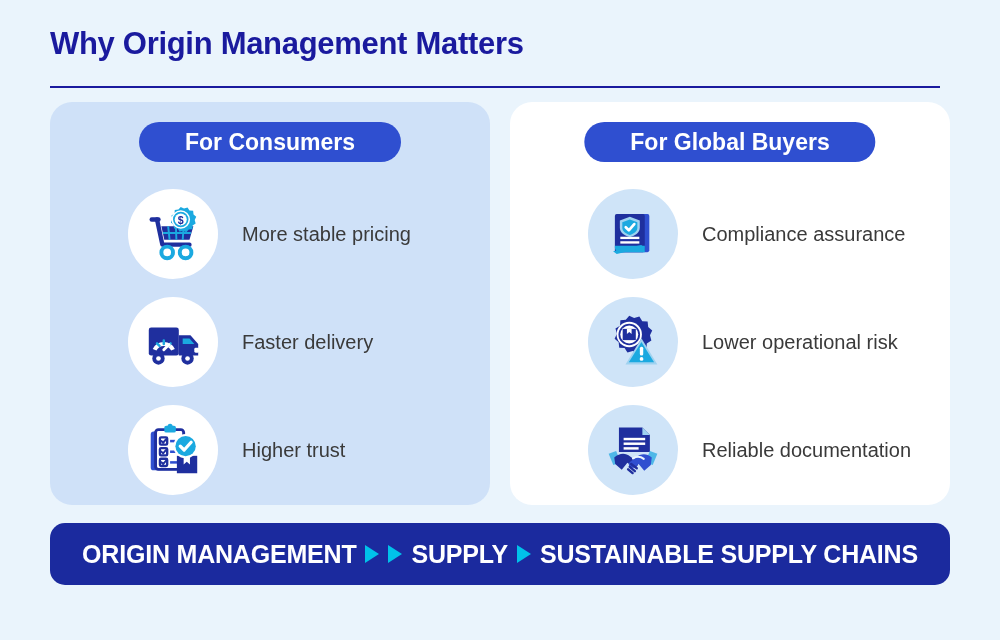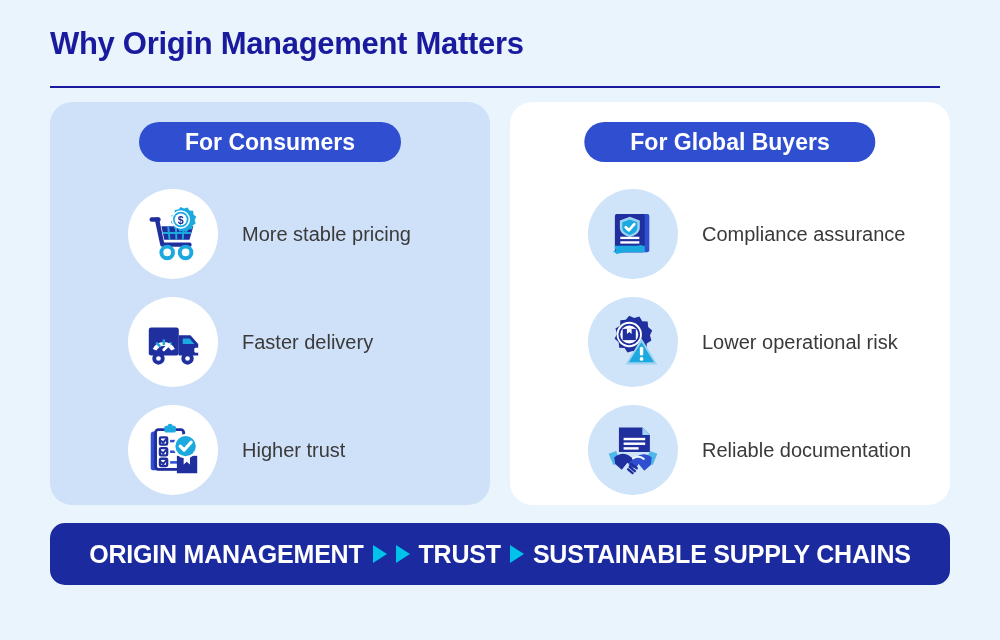--- a/index.html
+++ b/index.html
@@ -316,19 +316,19 @@
       </div>
 
     </div>
   </div>
 
   <div class="banner">
     <div class="banner-inner">
       <span class="banner-word">ORIGIN MANAGEMENT</span>
       <span class="banner-arrow"></span>
       <span class="banner-arrow"></span>
-      <span class="banner-word">TRUST</span>
+      <span class="banner-word">SUPPLY</span>
       <span class="banner-arrow"></span>
       <span class="banner-word">SUSTAINABLE SUPPLY CHAINS</span>
     </div>
   </div>
 
 </div>
 
 </body></html>

